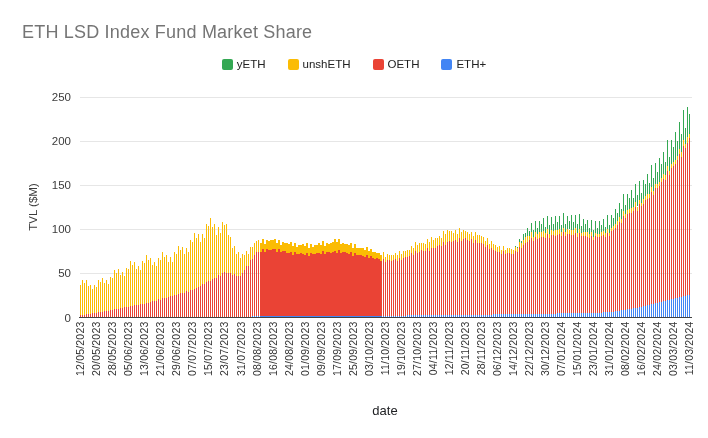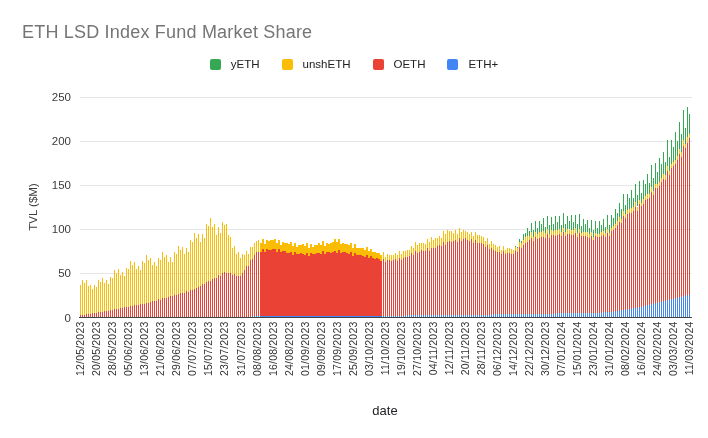--- a/index.html
+++ b/index.html
@@ -1,20 +1,20 @@
 <!DOCTYPE html>
 <html><head>
 <meta charset="utf-8">
 <style>
   html,body{margin:0;padding:0;background:#fff;}
   body{width:708px;height:438px;font-family:"Liberation Sans",sans-serif;}
   .card{position:relative;width:708px;height:416px;background:#fff;overflow:hidden;}
   .chart-title{position:absolute;left:22px;top:22px;margin:0;font-size:18px;font-weight:400;color:#757575;letter-spacing:.2px;white-space:nowrap;}
   .legend{position:absolute;left:0;top:58px;width:100%;display:flex;justify-content:center;align-items:center;gap:22px;}
-  .legend-item{display:flex;align-items:center;gap:10px;font-size:11.5px;color:#212121;}
+  .legend-item{display:flex;align-items:center;gap:4px;font-size:11.5px;color:#212121;}
   .swatch{width:11px;height:11px;border-radius:2px;flex:0 0 auto;}
   svg#plot{position:absolute;left:0;top:0;}
   .y-title{position:absolute;left:33px;top:207px;transform:translate(-50%,-50%) rotate(-90deg);font-size:11.5px;color:#3c3c3c;white-space:nowrap;}
   .x-title{position:absolute;left:385px;top:403px;transform:translateX(-50%);font-size:13px;color:#202124;}
 </style>
 </head>
 <body>
 
 <div class="card">
   <h1 class="chart-title">ETH LSD Index Fund Market Share</h1>

